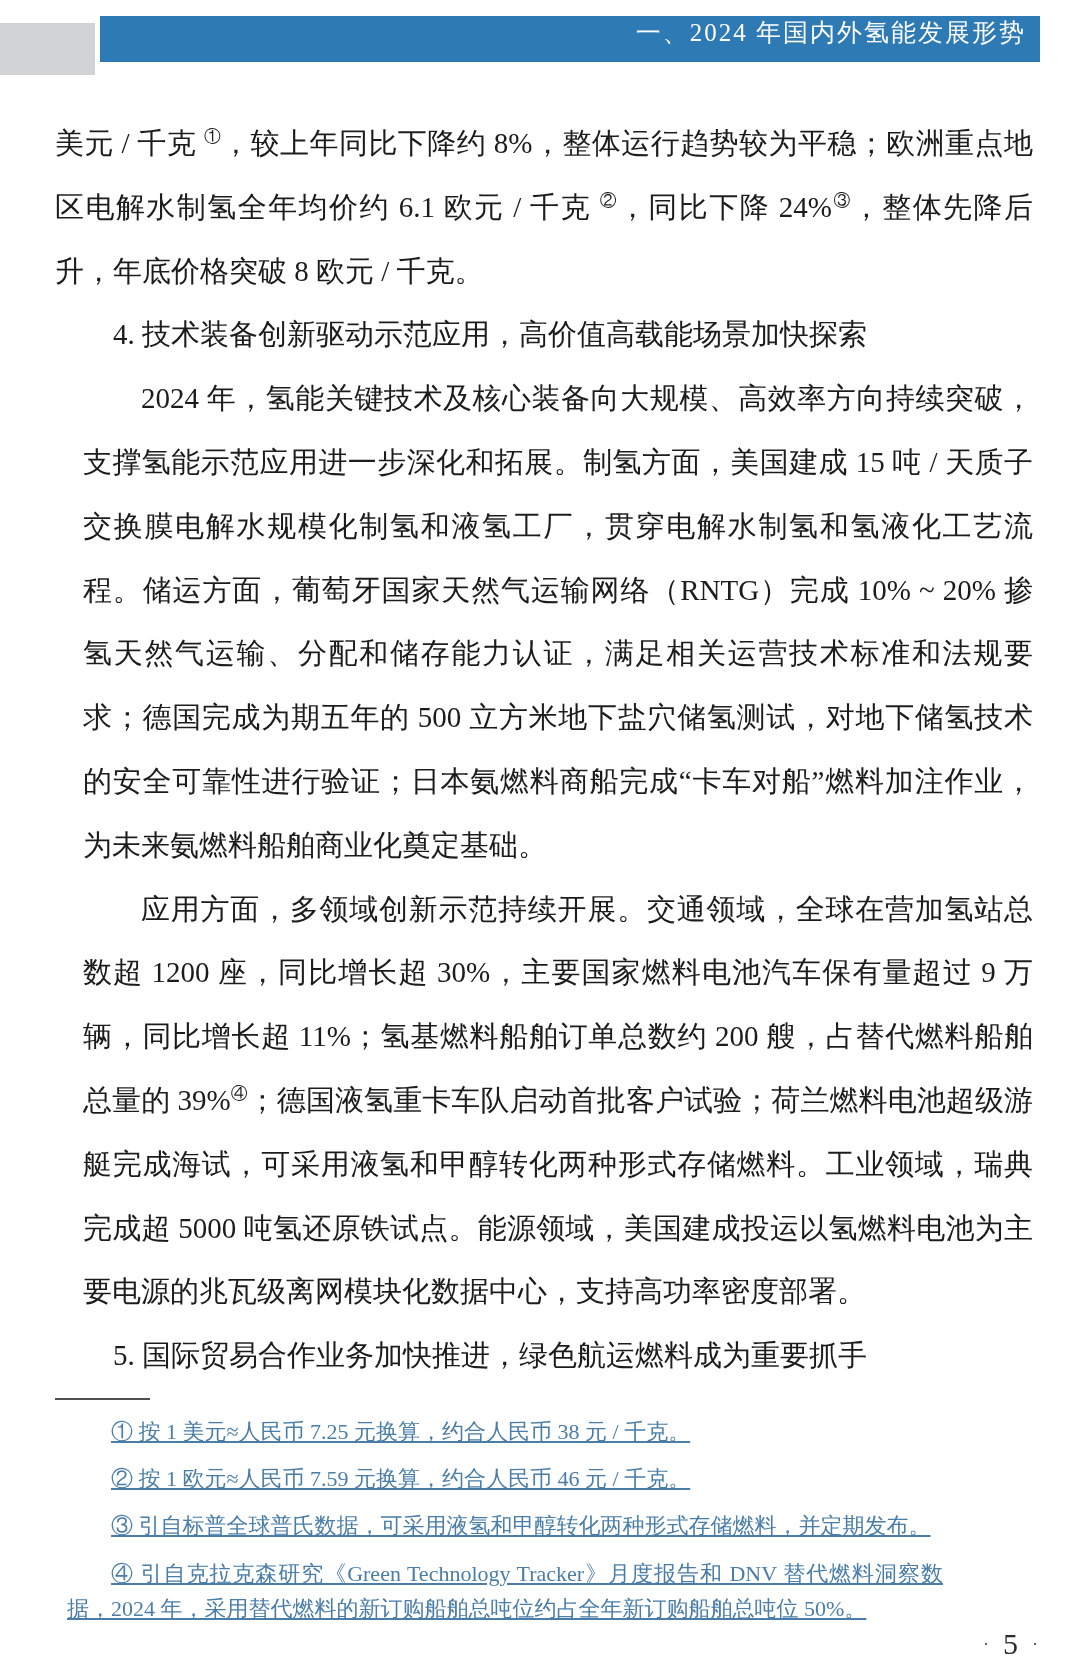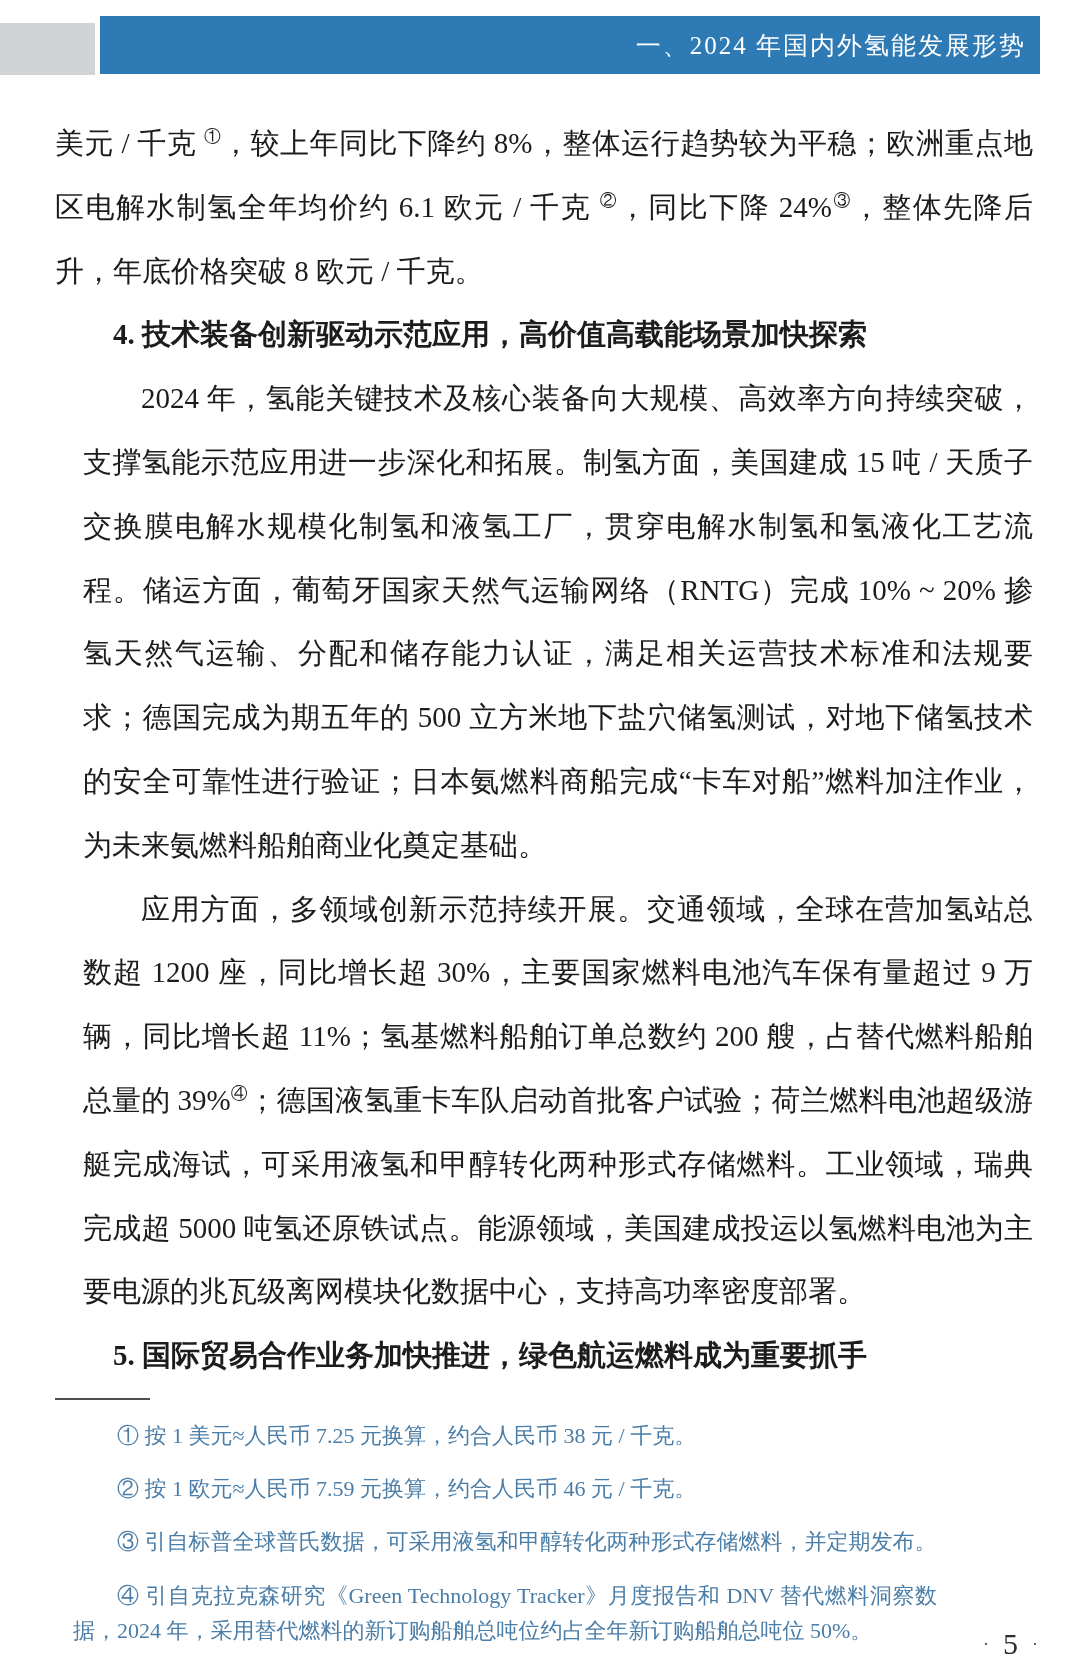--- a/index.html
+++ b/index.html
@@ -15,66 +15,65 @@
   
   .header-gray {
     position: absolute;
     left: 0; top: 23px;
     width: 95px; height: 52px;
     background: #d1d3d4;
   }
   .header-bar {
     position: absolute;
     left: 100px; top: 16px;
-    width: 940px; height: 58px;
+    width: 940px; height: 46px;
     background: #2e7ab5;
     color: #ffffff;
     display: flex;
-    align-items: center;
     justify-content: flex-end;
     padding-right: 14px;
     box-sizing: border-box;
     font-size: 25px;
     letter-spacing: 2px;
   }
   
   .article {
     position: absolute;
     left: 55px;
     top: 112px;
     width: 978px;
     font-size: 29px;
     line-height: 2.2;
     text-align: justify;
     text-justify: inter-ideograph;
   }
   .article p.para { margin: 0; }
   .article p.indent { text-indent: 2em; margin-left: 28px; }
-  .article p.heading { font-weight: bold; text-indent: 2em; }
+  .article p.heading { font-weight: normal; text-indent: 2em; }
   .article sup {
     font-size: 0.58em;
     vertical-align: super;
     line-height: 0;
   }
   
   .footnotes {
     position: absolute;
     left: 55px;
     top: 1398px;
     width: 900px;
     color: #4a7da7;
     font-size: 22px;
     line-height: 1.6;
   }
   .footnote-rule {
     width: 95px;
     border-top: 2px solid #4f4f4f;
     margin-bottom: 14px;
   }
-  .footnotes p { margin: 18px; text-indent: 2em; text-align: justify; }
+  .footnotes p { margin: 12px; text-indent: 2em; text-align: justify; text-decoration: underline; }
   
   .page-number {
     position: absolute;
     right: 42px;
     bottom: 18px;
     display: flex;
     align-items: center;
     gap: 14px;
     color: #2b2b2b;
     font-size: 30px;

